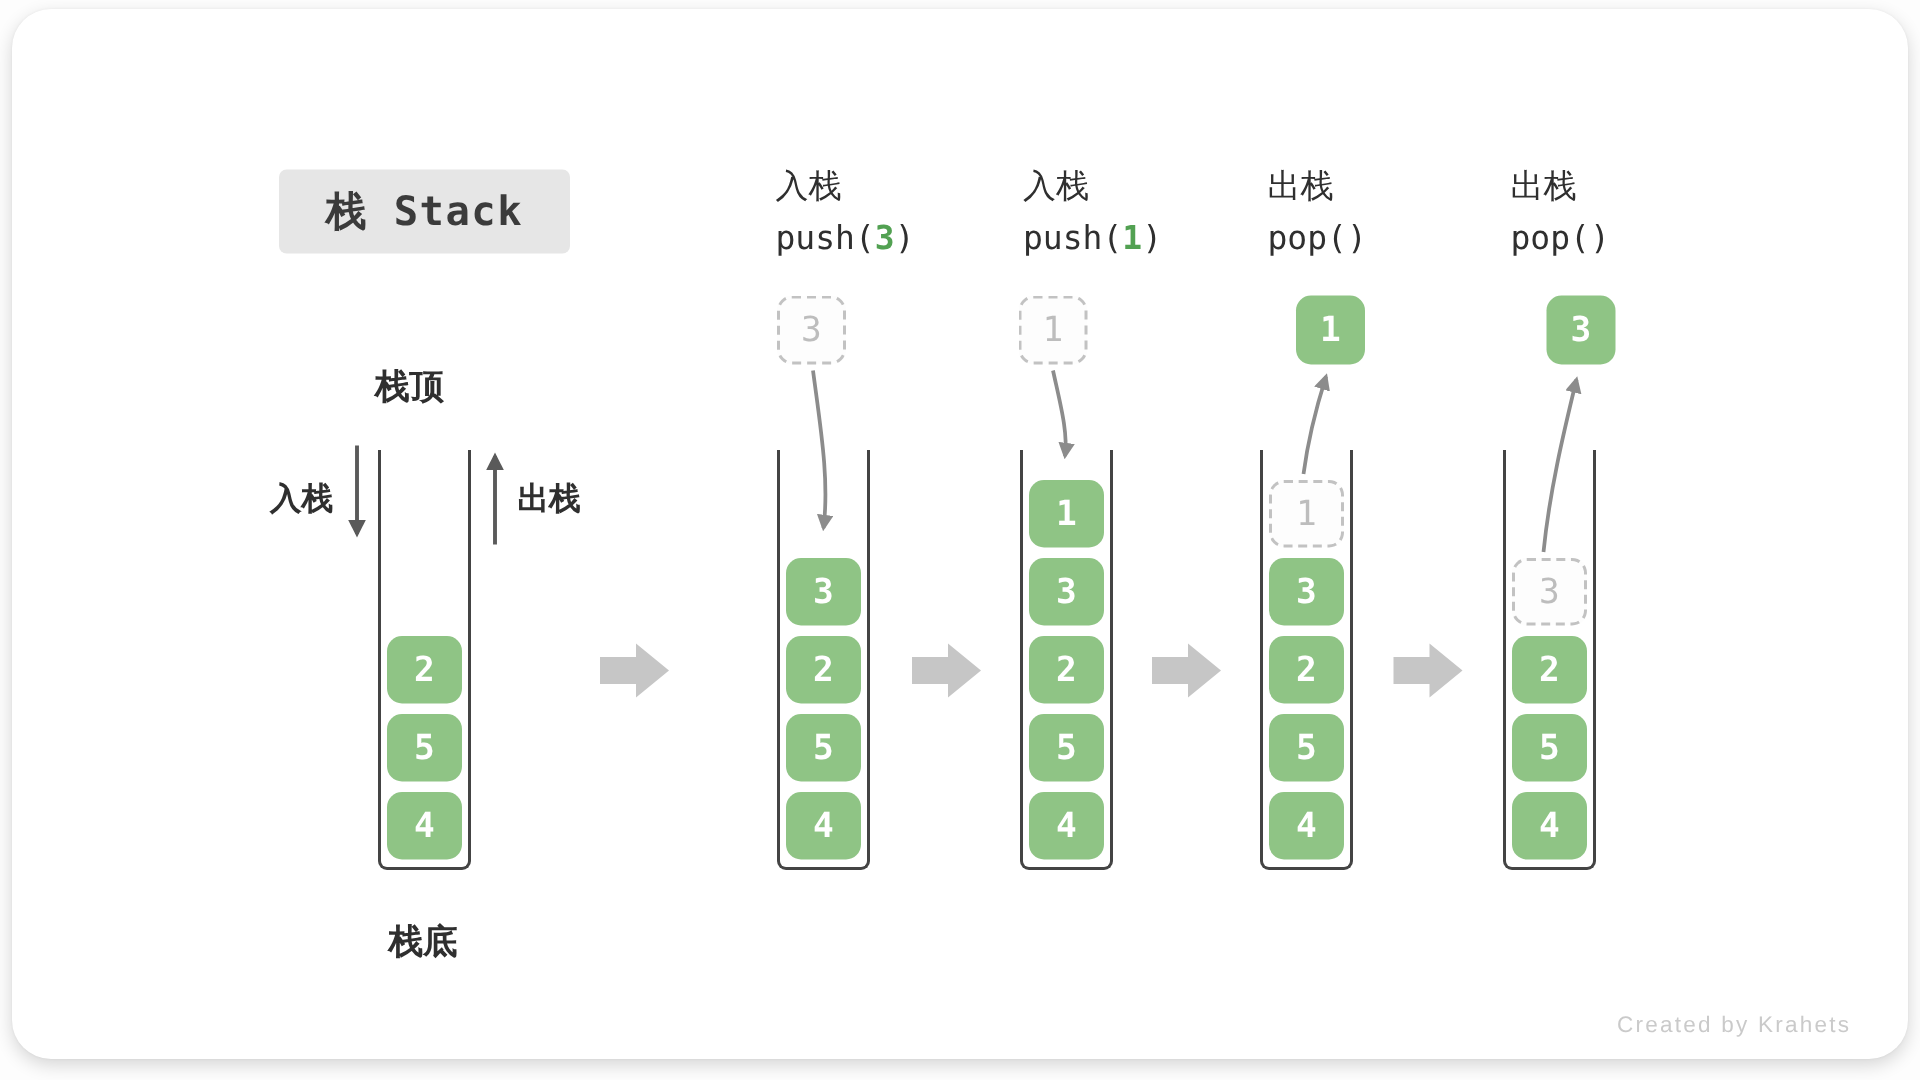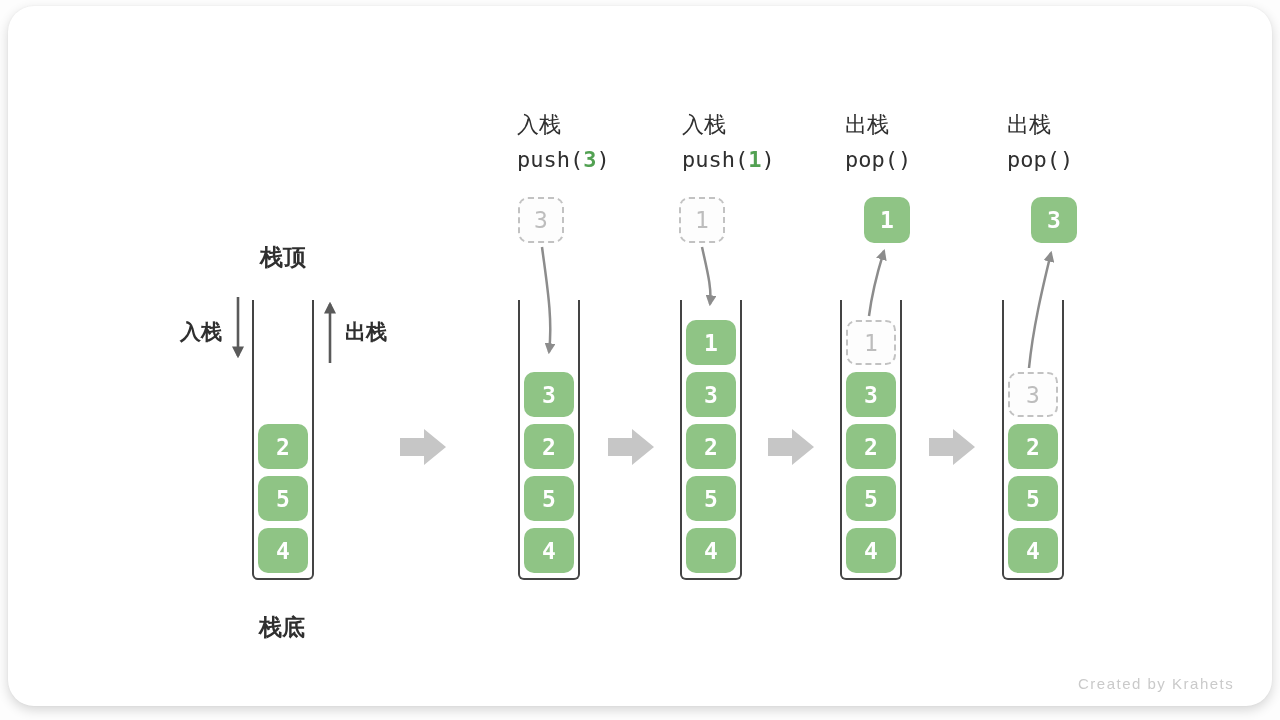--- a/index.html
+++ b/index.html
@@ -60,39 +60,40 @@
   .flow-arrow{fill:var(--flow-arrow);}
   #ah-gray path{fill:var(--arrow-mid);}
   #ah-dark path{fill:var(--arrow-dark);}
 </style>
 </head>
 <body>
 
 <div id="card"></div>
 <div id="canvas">
 
+  <div class="title-box">栈 Stack</div>
 
   <div class="stage-header" style="left:517px">
     <div class="h-op">入栈</div>
     <div class="h-code"><span>push(</span><span class="arg">3</span><span>)</span></div>
   </div>
   <div class="stage-header" style="left:682px">
     <div class="h-op">入栈</div>
     <div class="h-code"><span>push(</span><span class="arg">1</span><span>)</span></div>
   </div>
   <div class="stage-header" style="left:845px">
     <div class="h-op">出栈</div>
     <div class="h-code"><span>pop(</span><span class="arg"></span><span>)</span></div>
   </div>
   <div class="stage-header" style="left:1007px">
     <div class="h-op">出栈</div>
     <div class="h-code"><span>pop(</span><span class="arg"></span><span>)</span></div>
   </div>
 
-  <div class="axis-label" style="left:233px;top:242px">栈顶</div>
+  <div class="axis-label" style="left:223px;top:242px">栈顶</div>
   <div class="axis-label" style="left:232px;top:612px">栈底</div>
   <div class="side-label" style="left:180px;top:318px">入栈</div>
   <div class="side-label" style="left:345px;top:318px">出栈</div>
 
   <div class="stack-container" style="left:252px"></div>
   <div class="stack-container" style="left:518px"></div>
   <div class="stack-container" style="left:680px"></div>
   <div class="stack-container" style="left:840px"></div>
   <div class="stack-container" style="left:1002px"></div>
 

